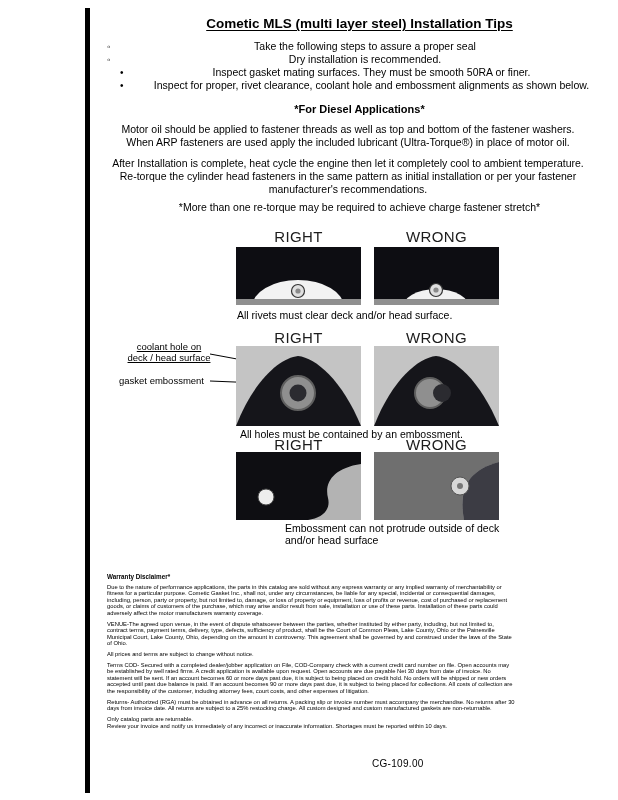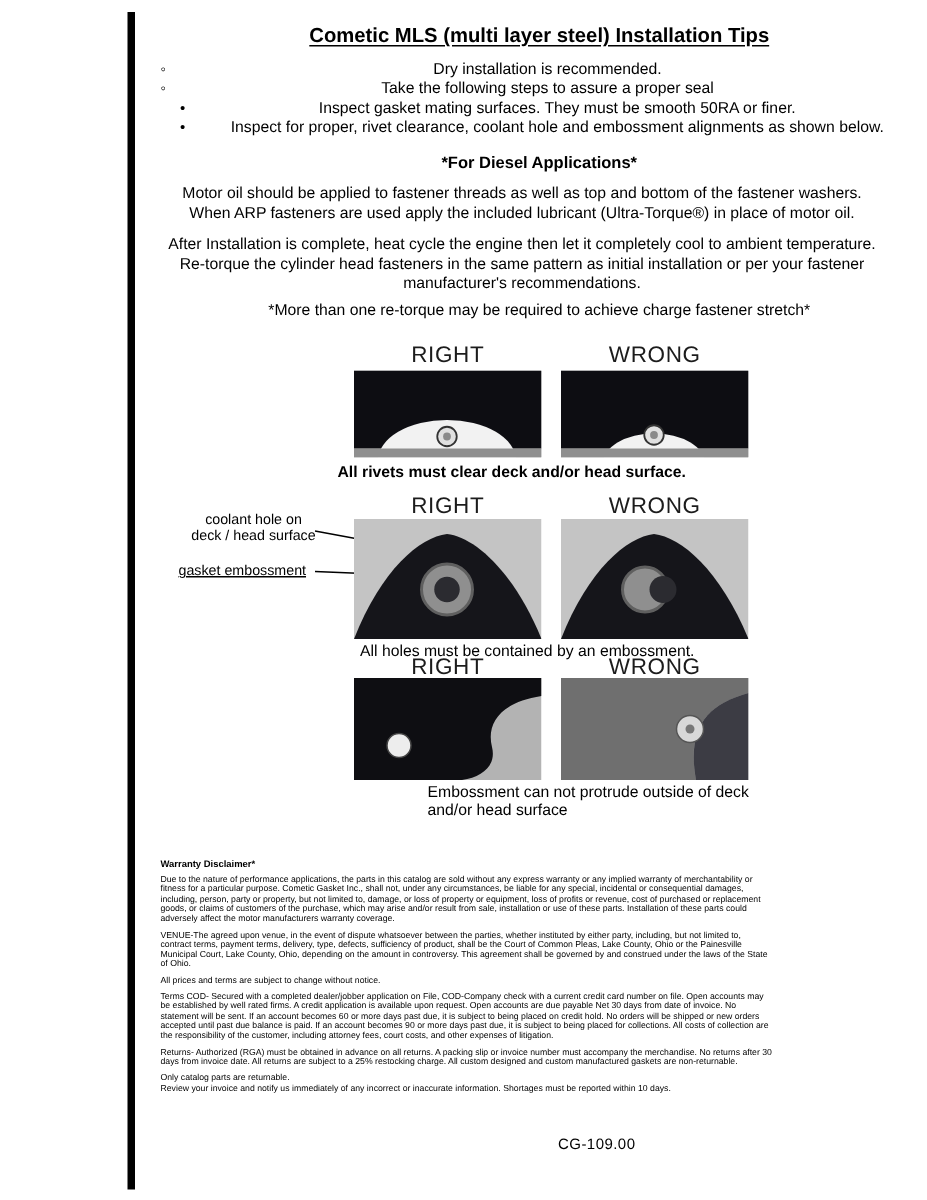--- a/index.html
+++ b/index.html
@@ -20,42 +20,42 @@
   li.l2::before { content:"•"; position:absolute; left:0; top:0; font-size:10px; }
 
   .diesel-heading { font-size:11px; font-weight:700; margin-top:11px; }
   p.body { font-size:10.5px; line-height:13px; margin-top:8px; width:482px; }
   p.note { font-size:10.5px; line-height:13px; margin-top:5px; }
 
   .dg-hdr { position:absolute; width:125px; text-align:center; font-size:15px; color:#1c1c1c; letter-spacing:0.4px; }
   .dg-img { position:absolute; display:block; }
   .dg-cap { position:absolute; font-size:10.5px; color:#000; }
   .dg-label { position:absolute; font-size:9.5px; line-height:11px; color:#000; }
-  .coolant-label { left:124px; top:341px; width:90px; text-align:center; }
-  .emboss-label { left:119px; top:375px;text-decoration:underline; }
+  .coolant-label { left:124px; top:341px; width:90px; text-align:center;text-decoration:underline; }
+  .emboss-label { left:119px; top:375px; }
   .connector { position:absolute; left:209px; top:349px; }
 
   .warranty { position:absolute; left:107px; top:574px; width:408px; font-size:5.8px; line-height:6.6px; color:#000; }
   .warranty .w-hdr { font-size:6.3px; font-weight:700; margin-bottom:3px; }
   .warranty p { margin-bottom:4px; }
   .warranty p.tight { margin-bottom:1px; }
 
   .page-code { position:absolute; left:372px; top:758px; font-size:10px; letter-spacing:0.3px; }
 </style>
 </head>
 <body>
 
 <div class="page">
   <div class="edge-bar"></div>
 
   <div class="content-top">
     <h1 class="title">Cometic MLS (multi layer steel) Installation Tips</h1>
     <ul class="tips">
+      <li class="l1">Take the following steps to assure a proper seal</li>
       <li class="l1">Dry installation is recommended.</li>
-      <li class="l1">Take the following steps to assure a proper seal</li>
       <li class="l2">Inspect gasket mating surfaces.  They must be smooth 50RA or finer.</li>
       <li class="l2">Inspect for proper, rivet clearance, coolant hole and embossment alignments as shown below.</li>
     </ul>
     <h2 class="diesel-heading">*For Diesel Applications*</h2>
     <p class="body">Motor oil should be applied to fastener threads as well as top and bottom of the fastener washers. When ARP fasteners are used apply the included lubricant (Ultra-Torque®) in place of motor oil.</p>
     <p class="body">After Installation is complete, heat cycle the engine then let it completely cool to ambient temperature. Re-torque the cylinder head fasteners in the same pattern as initial installation or per your fastener manufacturer's recommendations.</p>
     <p class="note">*More than one re-torque may be required to achieve charge fastener stretch*</p>
   </div>
 
   <div class="dg-hdr" style="left:236px; top:228px;">RIGHT</div>
@@ -70,21 +70,21 @@
     <circle cx="62" cy="44" r="2.6" fill="#8a8a8a"></circle>
   </svg>
   <svg class="dg-img" style="left:374px; top:247px;" width="125" height="58" viewBox="0 0 125 58">
     <rect width="125" height="58" fill="#a8a8a8"></rect>
     <rect width="125" height="52" fill="#0d0d12"></rect>
     <ellipse cx="62" cy="62" rx="34" ry="20" fill="#f2f2f2"></ellipse>
     <rect y="52" width="125" height="6" fill="#8f8f8f"></rect>
     <circle cx="62" cy="43" r="6.5" fill="#e0e0e0" stroke="#333" stroke-width="1.2"></circle>
     <circle cx="62" cy="43" r="2.6" fill="#8a8a8a"></circle>
   </svg>
-  <div class="dg-cap" style="left:225px; top:309px;font-weight:bold;">All rivets must clear deck and/or head surface.</div>
+  <div class="dg-cap" style="left:237px; top:309px;">All rivets must clear deck and/or head surface.</div>
 
   <div class="dg-hdr" style="left:236px; top:329px;">RIGHT</div>
   <div class="dg-hdr" style="left:374px; top:329px;">WRONG</div>
 
   <div class="dg-label coolant-label">
     <div>coolant hole on</div>
     <div>deck / head surface</div>
   </div>
   <div class="dg-label emboss-label">gasket embossment</div>
   <svg class="connector" width="86" height="42" viewBox="0 0 86 42">

